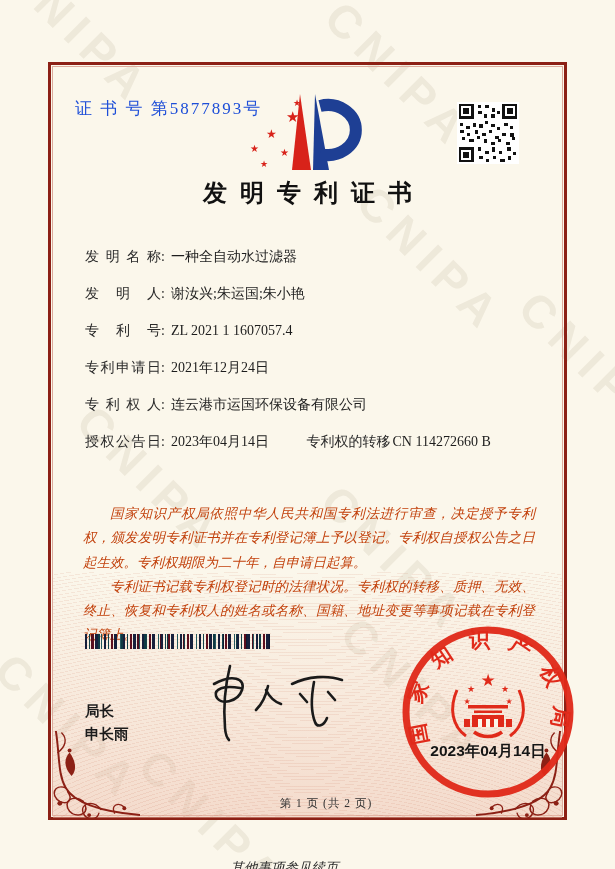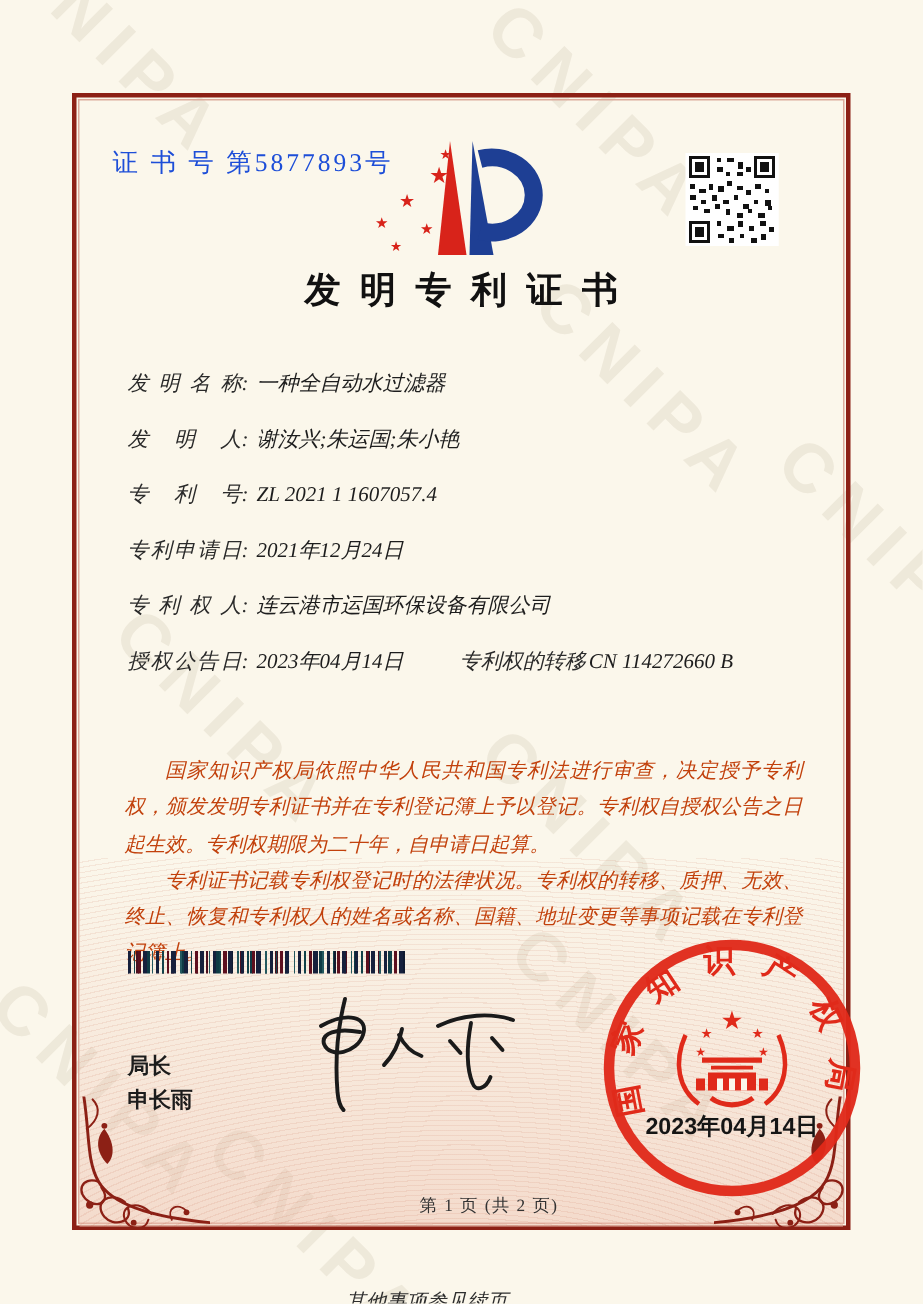--- a/index.html
+++ b/index.html
@@ -55,21 +55,21 @@
     position:absolute;left:75px;top:97px;
     font-size:17px;letter-spacing:2px;color:#1d4ed8;
   }
   .logo{position:absolute;left:236px;top:90px;width:142px;height:86px;}
   .qr{position:absolute;left:457px;top:102px;width:62px;height:62px;background:#fff;}
   .title{
     position:absolute;left:48px;top:177px;width:519px;
     text-align:center;font-size:24px;font-weight:700;
     letter-spacing:13px;text-indent:13px;color:#111;
   }
-  .fields{position:absolute;left:85px;top:248px;width:460px;font-size:14px;font-style:italic;}
+  .fields{position:absolute;left:85px;top:248px;width:460px;font-size:14px;}
   .frow{margin-bottom:20px;line-height:17px;white-space:nowrap;}
   .flabel{
     display:inline-block;width:76px;
     text-align:justify;text-align-last:justify;
     vertical-align:top;color:#2a2a2a;
   }
   .fcolon{display:inline-block;width:10px;color:#2a2a2a;}
   .fvalue{color:#1d1d1d;}
   .fpair2{margin-left:34px;}
   .body-text{

